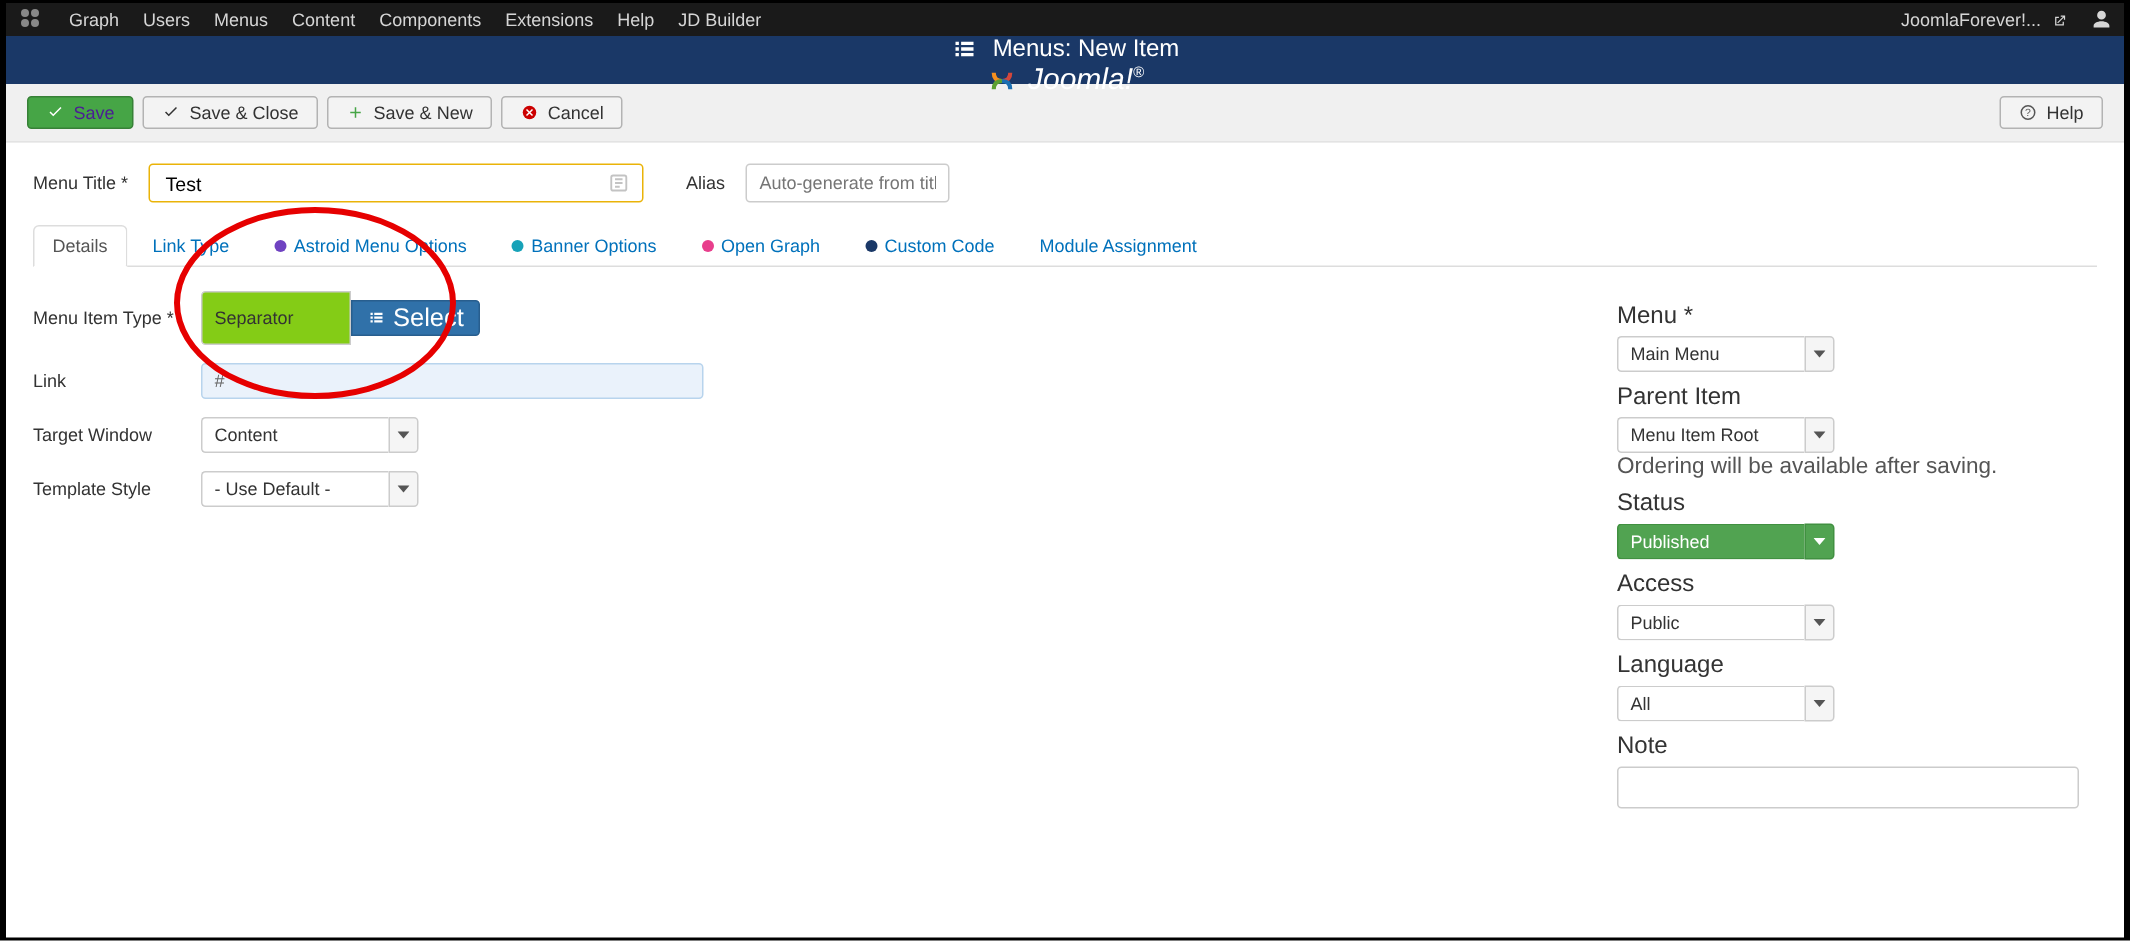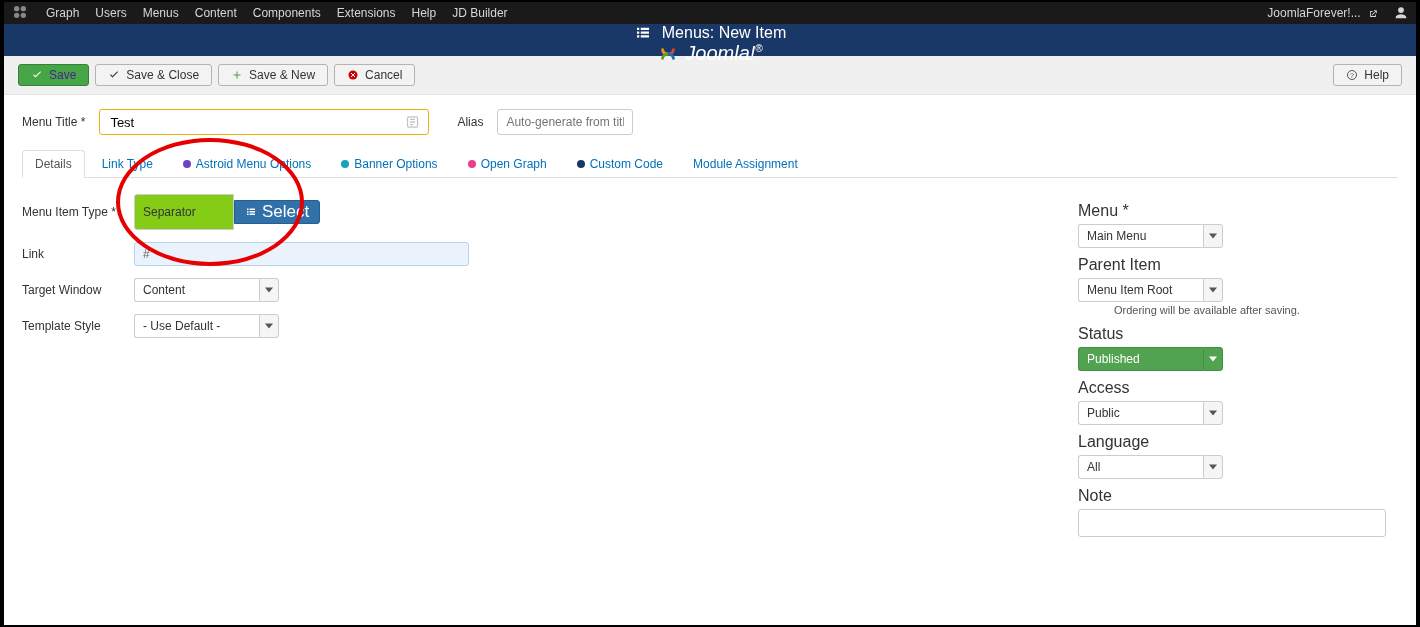--- a/index.html
+++ b/index.html
@@ -132,21 +132,21 @@
   }
   .dropdown .dd-caret {
     background: #f5f5f5; border: 1px solid #ccc; border-radius: 0 3px 3px 0;
     width: 18px; display: flex; align-items: center; justify-content: center; cursor: pointer;
   }
   .dropdown.wide .dd-body { width: 108px; }
   .dropdown.green .dd-body { background: #51a351; border-color: #419041; color: #fff; width: 108px; }
   .dropdown.green .dd-caret { background: #51a351; border-color: #419041; }
 
   .side-label { font-size: 16px; color: #333; margin-top: 8px; margin-bottom: 4px; display: block; }
-  .side-text { font-size: 11px; color: #555; margin-left: 36px; }
+  .side-text { font-size: 15px; color: #555; }
   .note-input { width: 302px; height: 24px; border: 1px solid #ccc; border-radius: 3px; }
 
   .red-annot {
     position: absolute;
     border: 4px solid #e60000;
     border-radius: 50%;
     pointer-events: none;
   }
 
   svg { display: block; }

